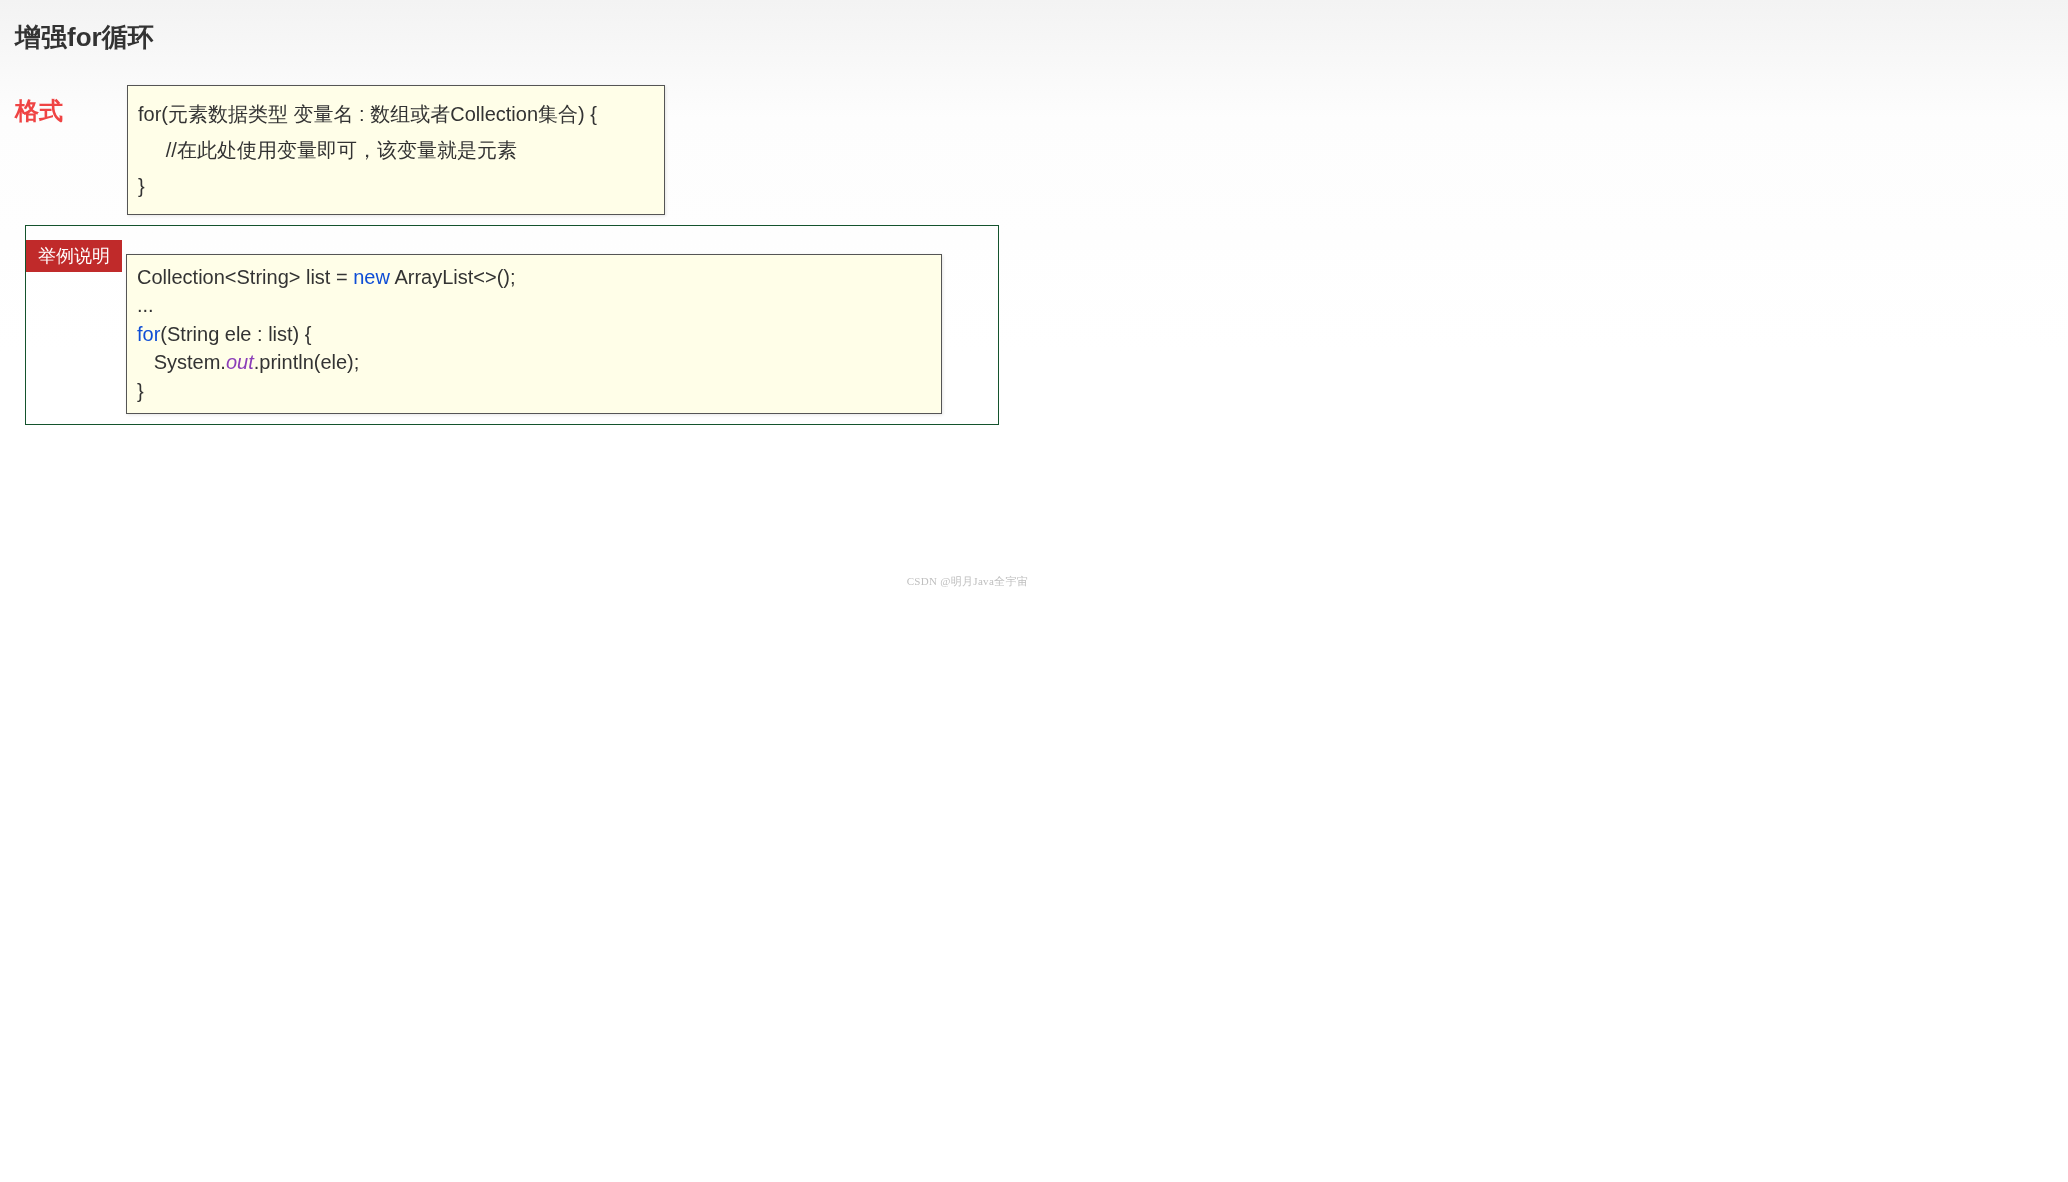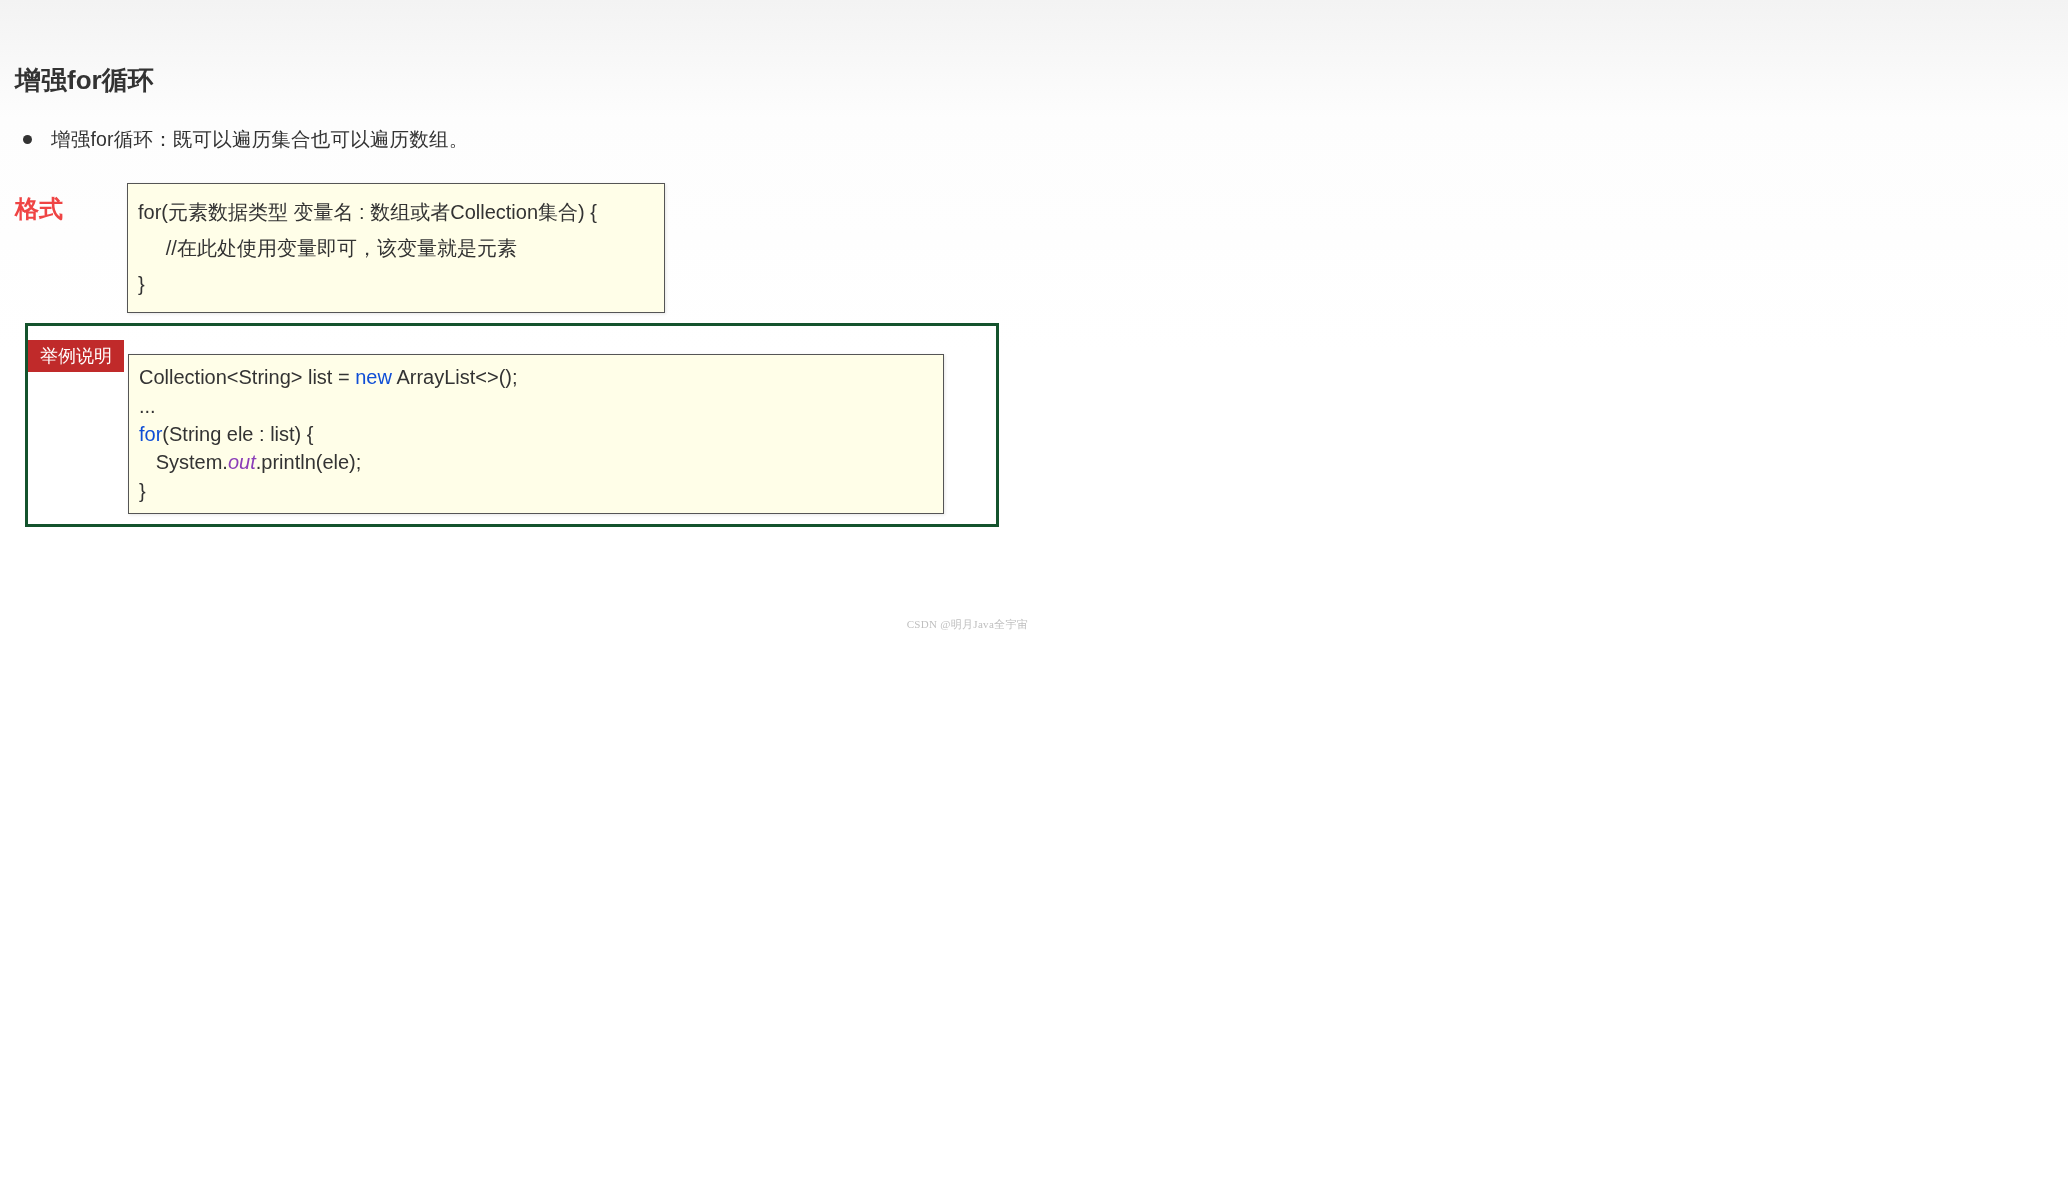--- a/index.html
+++ b/index.html
@@ -10,21 +10,20 @@
     color: #343434;
     font-size: 16px;
     position: relative;
     min-height: 591px;
   }
   .slide {
     width: 1034px;
     height: 591px;
     position: relative;
     padding: 20px 15px 0 15px;
-    margin-top: 43px;
   }
   .title {
     font-size: 26px;
     font-weight: 700;
     color: #333;
     margin-bottom: 28px;
     margin-left: 0;
   }
   ul.points {
     list-style: none;
@@ -71,21 +70,21 @@
     font-family: Liberation Sans, sans-serif;
     white-space: pre;
     color: #333;
     box-shadow: 1px 1px 3px rgba(0,0,0,0.1);
   }
   .code-box.format {
     width: 538px;
   }
   .example-container {
     position: relative;
-    border: 3px solid #14532d;
+    border: 1px solid #14532d;
     margin-top: 8px;
     margin-left: 10px;
     margin-right: 20px;
     padding: 28px 20px 10px 100px;
   }
   .example-badge {
     position: absolute;
     left: 0;
     top: 14px;
     background: #c02a2a;
@@ -112,21 +111,20 @@
   }
 </style>
 </head>
 <body>
 
 <div class="slide">
 
   <div class="title">增强for循环</div>
 
   <ul class="points">
-    <li>增强for循环：既可以遍历集合也可以遍历数组。</li>
   </ul>
 
   <div class="format-row">
     <div class="format-label">格式</div>
     <div class="code-box format"><span>for(元素数据类型 变量名 : 数组或者Collection集合) {</span>
 <span>     //在此处使用变量即可，该变量就是元素</span>
 <span>}</span></div>
   </div>
 
   <div class="example-container">

